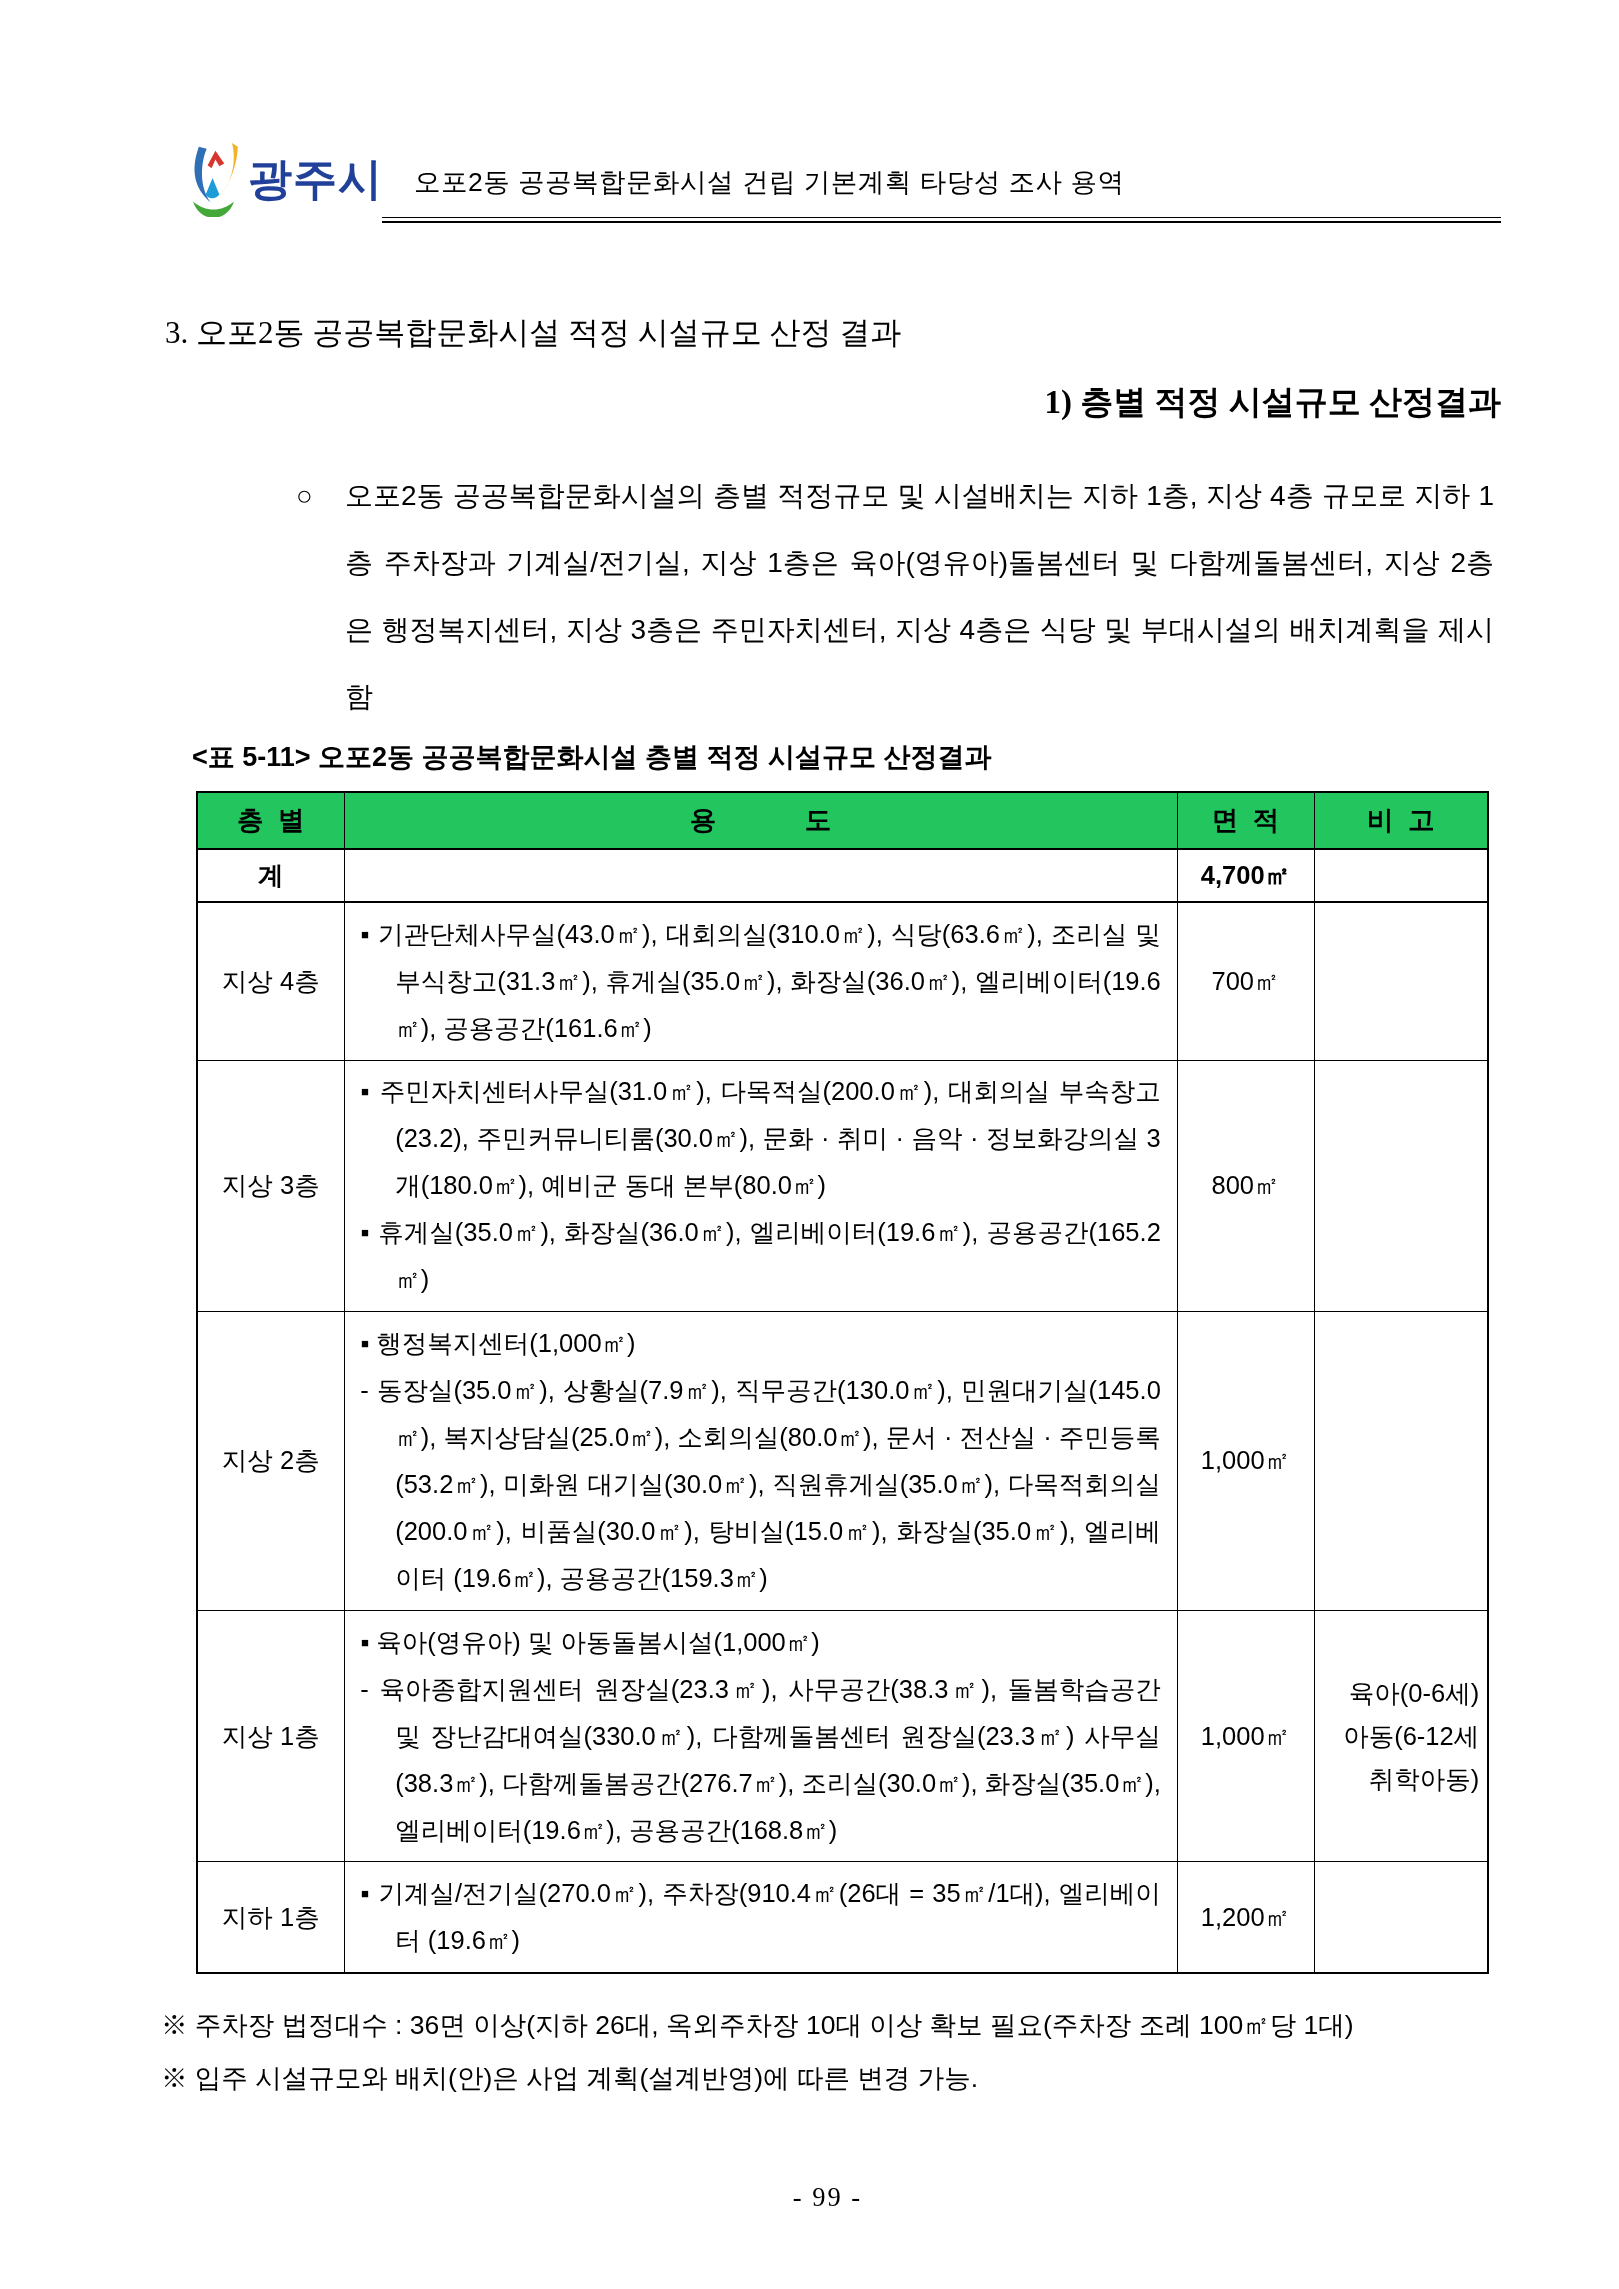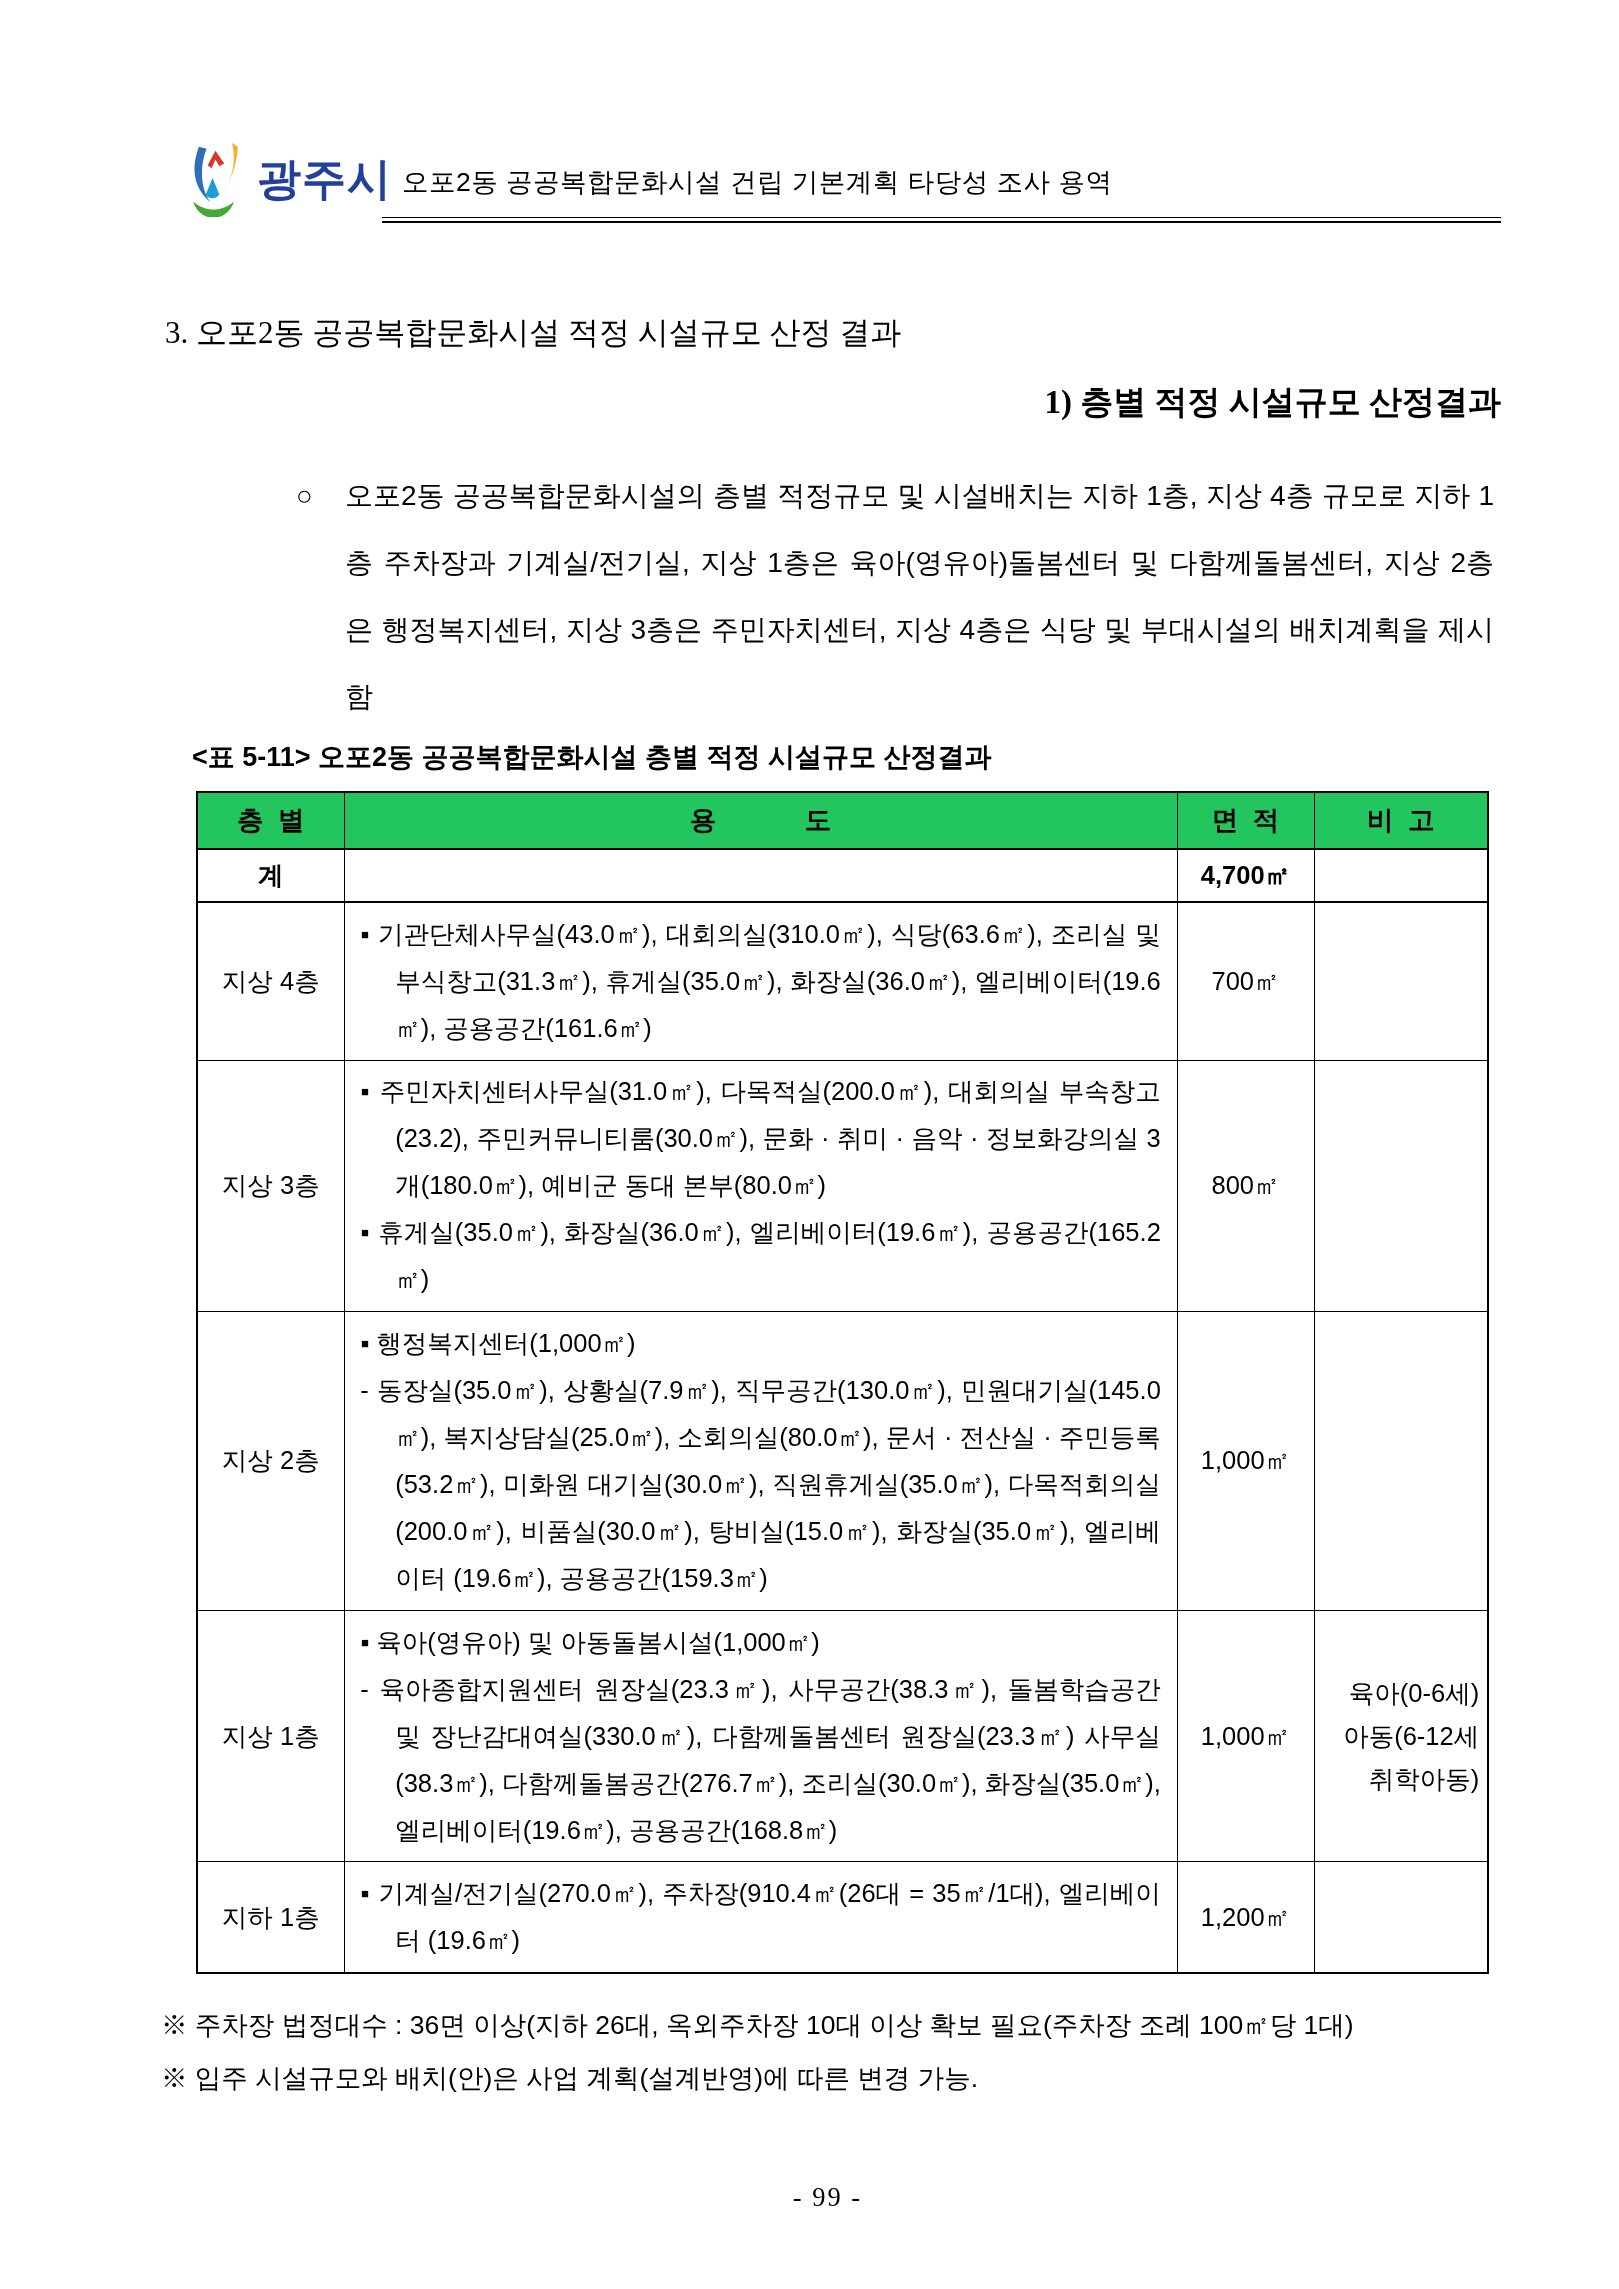--- a/index.html
+++ b/index.html
@@ -6,22 +6,22 @@
   html,body { background:#888; }
   .page {
     position:relative; width:1619px; height:2290px; margin:0 auto;
     background:#ffffff; color:#000;
     font-family:"Liberation Sans", sans-serif; overflow:hidden;
   }
   
   .doc-header { position:absolute; top:141px; left:182px; display:flex; align-items:center; }
   .logo { display:flex; align-items:center; }
   .logo-icon svg { width:63px; height:76px; display:block; }
-  .logo-text { font-size:44px; font-weight:bold; color:#21409a; letter-spacing:1px; margin-left:12px; }
-  .doc-title { font-size:26.5px; margin-left:10px; letter-spacing:0.5px; padding-top:5.9px;text-align:right; }
+  .logo-text { font-size:44px; font-weight:bold; color:#21409a; letter-spacing:1px; margin-left:3px; }
+  .doc-title { font-size:26.5px; margin-left:31px; letter-spacing:0.5px; padding-top:5.9px;text-align:right; }
   .header-rule { position:absolute; left:382px; top:217px; width:1119px; height:5.9px;
                  border-top:1.5px solid #000; border-bottom:2.5px solid #000; }
   
   .content { position:absolute; top:312px; left:0; width:1619px; }
   .section-heading { margin:0 118px 25.5px 165px; font-size:31px; font-weight:normal; font-family:"Liberation Serif", serif; }
   .sub-heading { margin:0 118px 37px 201px; font-size:33px; font-weight:bold; font-family:"Liberation Serif", serif;text-align:right; }
   .para { display:flex; margin:0 125px 5.9px 296px; font-size:28px; line-height:67px; }
   .para-marker { width:49px; flex:none; }
   .para-text { flex:1; text-align:justify; }
   .table-caption { margin:9.8px 0 15.7px 192px; font-size:27px; font-weight:bold; }

